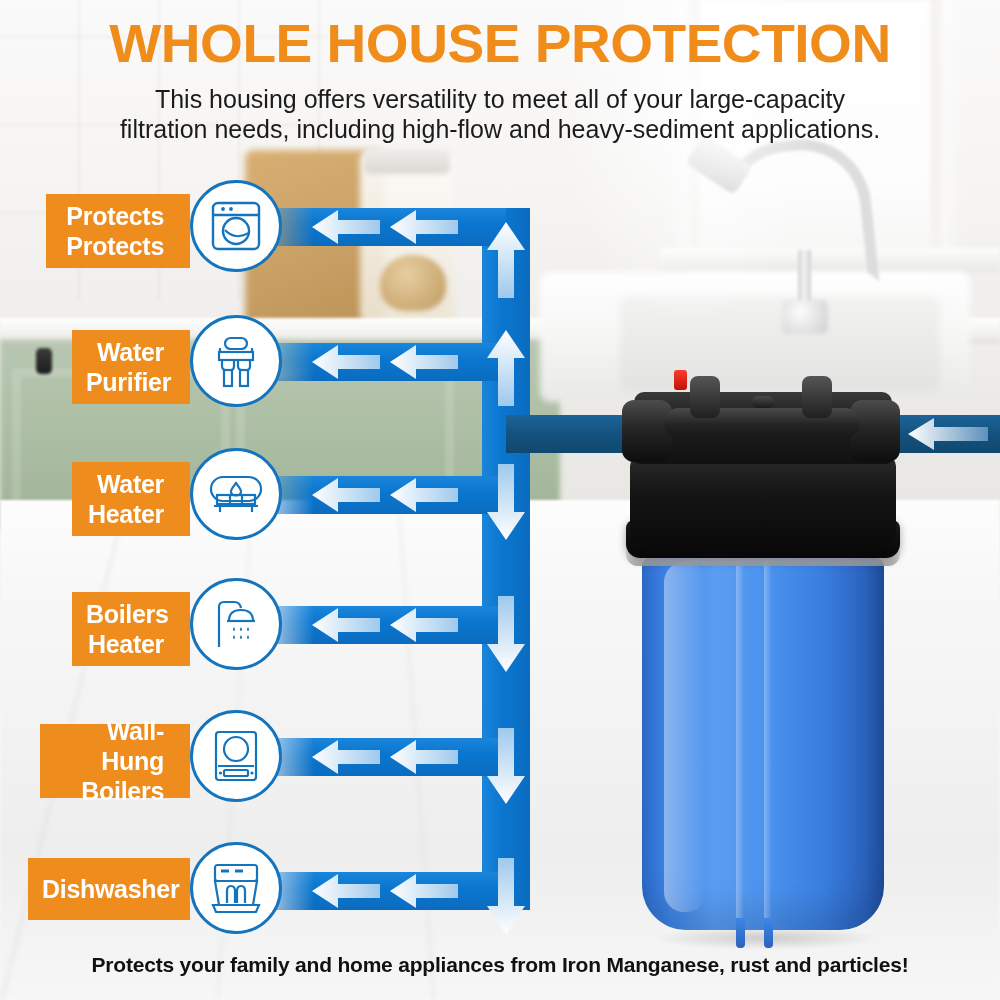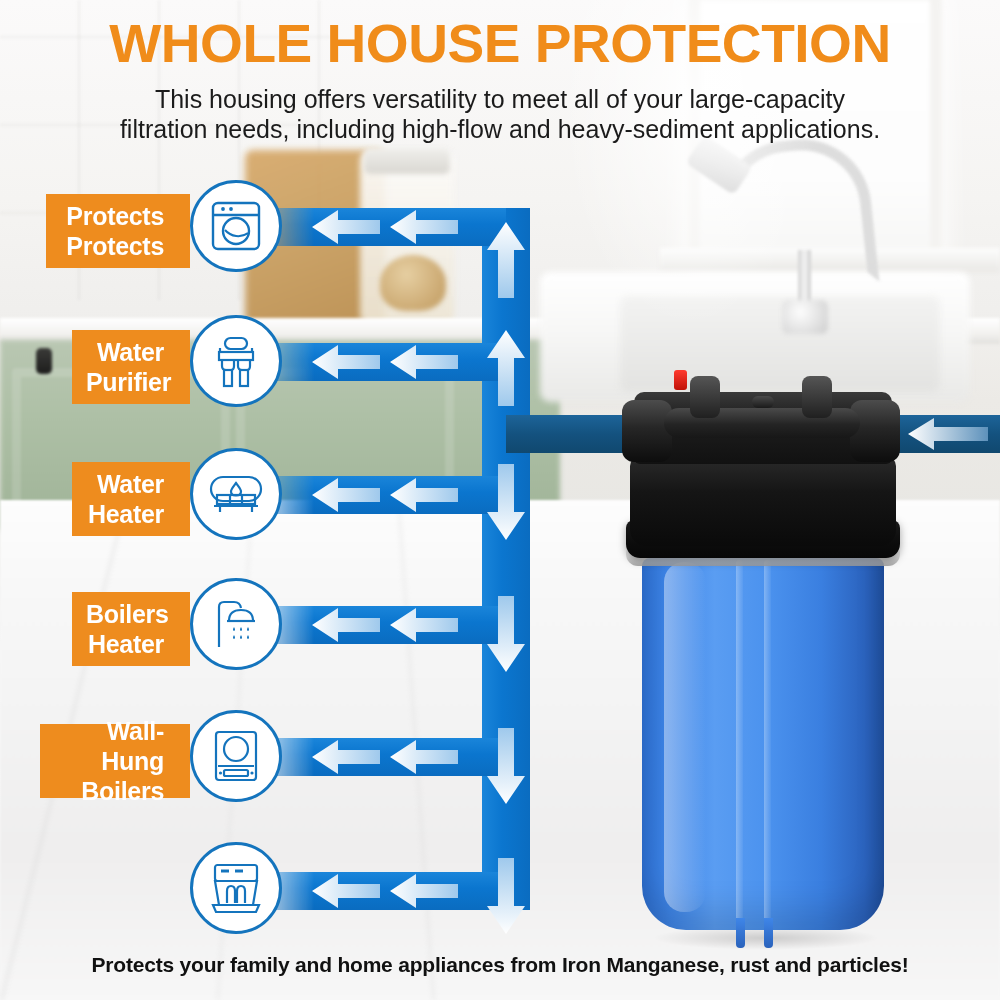--- a/index.html
+++ b/index.html
@@ -423,20 +423,23 @@
     <svg width="56" height="56" viewBox="0 0 56 56" fill="none" stroke="#1474bd" stroke-width="2.2">
       <rect x="8" y="4" width="40" height="48" rx="3"></rect>
       <circle cx="28" cy="21" r="12"></circle>
       <line x1="10" y1="38" x2="46" y2="38"></line>
       <rect x="16" y="42" width="24" height="6" rx="1.5"></rect>
       <circle cx="12.5" cy="45" r="1.6" fill="#1474bd" stroke="none"></circle>
       <circle cx="44" cy="45" r="1.6" fill="#1474bd" stroke="none"></circle>
     </svg>
   </div>
 
+  <div class="lbl" style="left:28px;top:858px;width:162px;height:62px;">
+    <span>Dishwasher</span>
+  </div>
   <div class="icon-circle" style="left:190px;top:842px;">
     <svg width="58" height="58" viewBox="0 0 58 58" fill="none" stroke="#1474bd" stroke-width="2.2">
       <rect x="8" y="6" width="42" height="16" rx="2.5"></rect>
       <line x1="14" y1="12" x2="22" y2="12" stroke-width="3"></line>
       <line x1="28" y1="12" x2="36" y2="12" stroke-width="3"></line>
       <path d="M8 22 L50 22 L46 46 L12 46 Z"></path>
       <path d="M20 44 L20 32 Q20 27 24 27 Q28 27 28 32 L28 44"></path>
       <path d="M30 44 L30 32 Q30 27 34 27 Q38 27 38 32 L38 44"></path>
       <path d="M6 46 L52 46 L49 53 L9 53 Z"></path>
     </svg>

